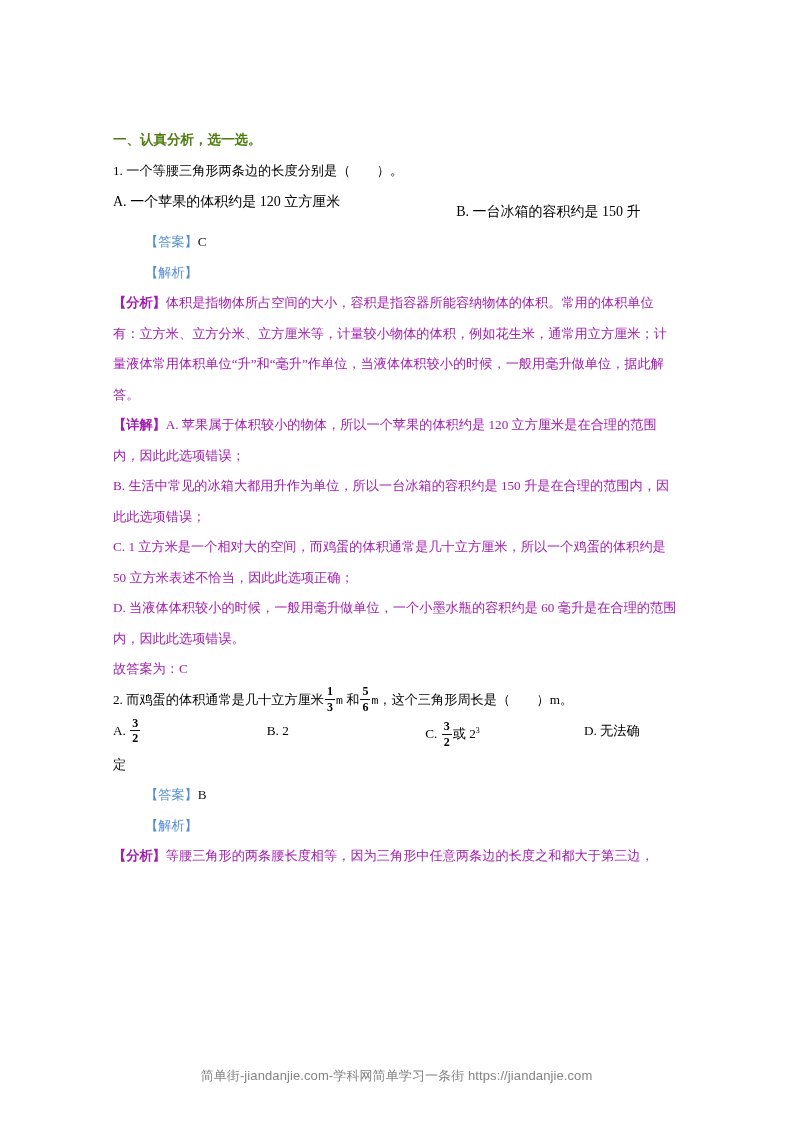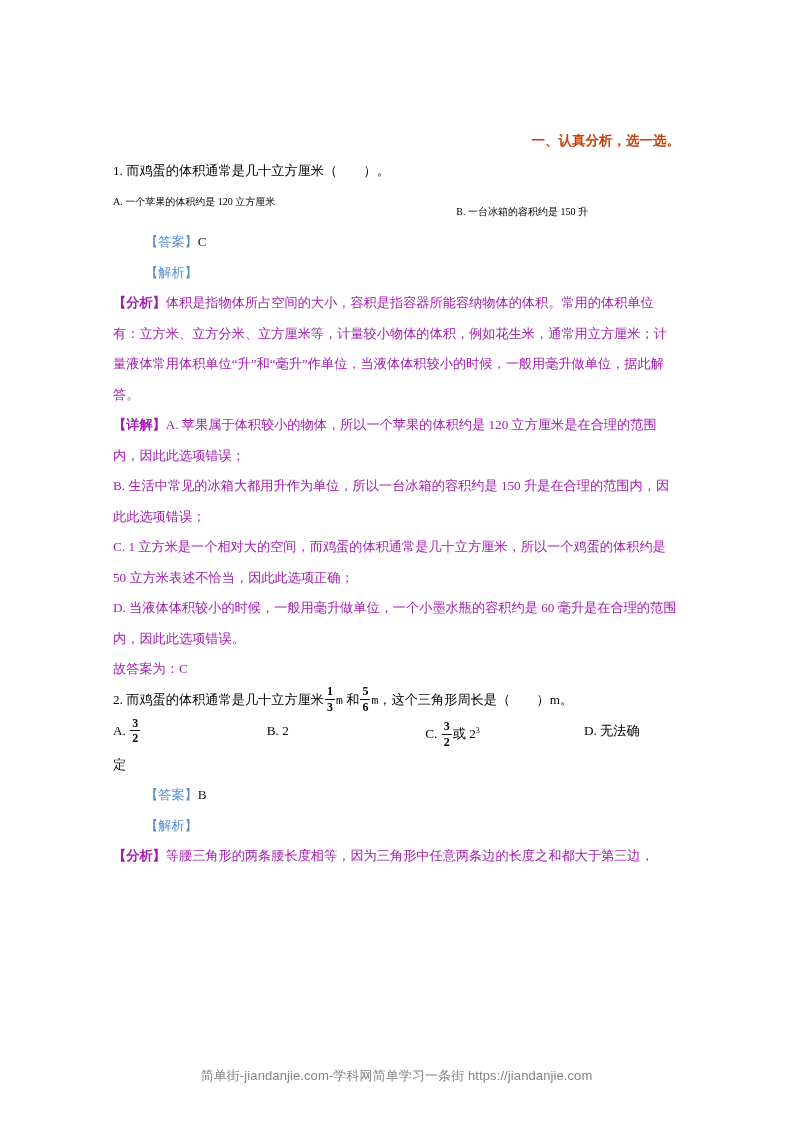--- a/index.html
+++ b/index.html
@@ -40,27 +40,26 @@
     font-size: 21.5px;
     line-height: 38px;
     text-align: center;
     letter-spacing: 0.2px;
     margin: 0 0 0 0;
     color: #000;
   }
 
   
   .section-head {
-    font-family: Liberation Serif, serif;
+    font-family: Liberation Mono, monospace;
     font-weight: bold;
     font-size: 13.5px;
     line-height: 30px;
     margin-top: 34px;
-    color: #c2410c;
-    text-align: right;
+    color: #4d7c0f;
   }
 
   
   .line {
     font-size: 13.2px;
     line-height: 30.5px;
     color: #111;
     white-space: nowrap;
   }
   .para {
@@ -70,21 +69,21 @@
   }
 
   .q-line {
     font-size: 13.2px;
     line-height: 30.5px;
   }
 
   
   .opt-row {
     display: flex;
-    font-size: 10px;
+    font-size: 14px;
     line-height: 30.5px;
     gap: 15px;
   }
   .opt-col {
     width: 50%;
     box-sizing: border-box;
   }
   .opt-col.right {
     padding-left: 53px;
     margin-top: 10px;
@@ -177,21 +176,21 @@
 
 <div class="page">
 
   <div class="content">
 
 
     <div class="section-head">一、认真分析，选一选。</div>
 
     <div class="q-line">
       <span>1.</span>
-      <span>而鸡蛋的体积通常是几十立方厘米（　　）。</span>
+      <span>一个等腰三角形两条边的长度分别是（　　）。</span>
     </div>
 
     <div class="opt-row">
       <div class="opt-col">
         <span>A.</span>
         <span>一个苹果的体积约是 120 立方厘米</span>
       </div>
       <div class="opt-col right">
         <span>B.</span>
         <span>一台冰箱的容积约是 150 升</span>

